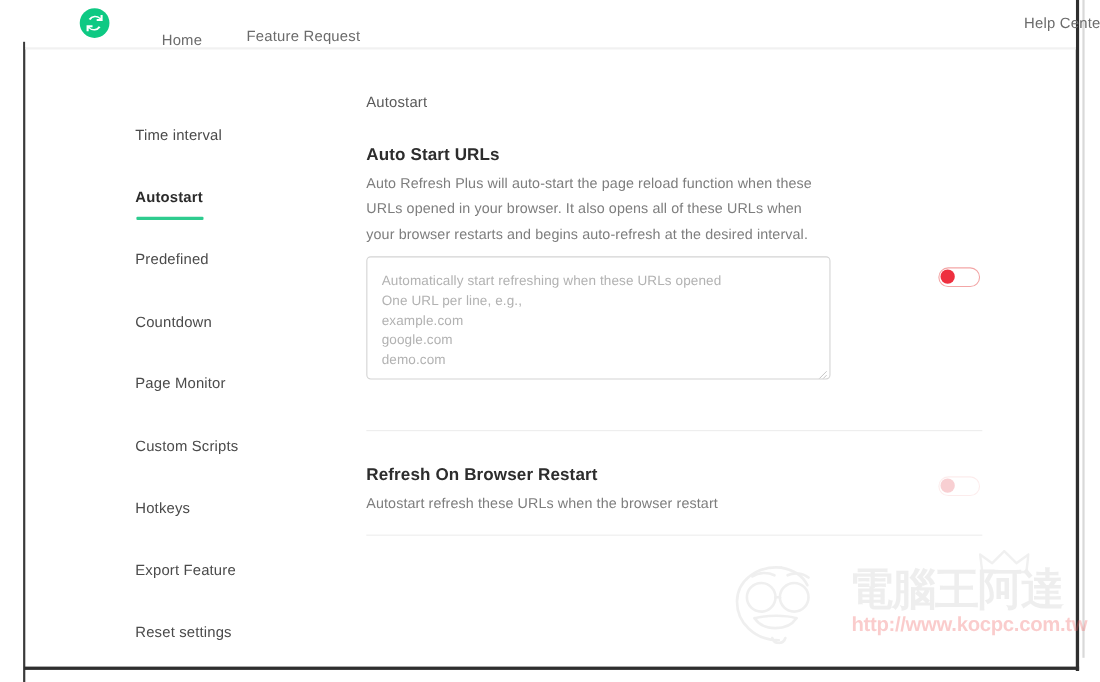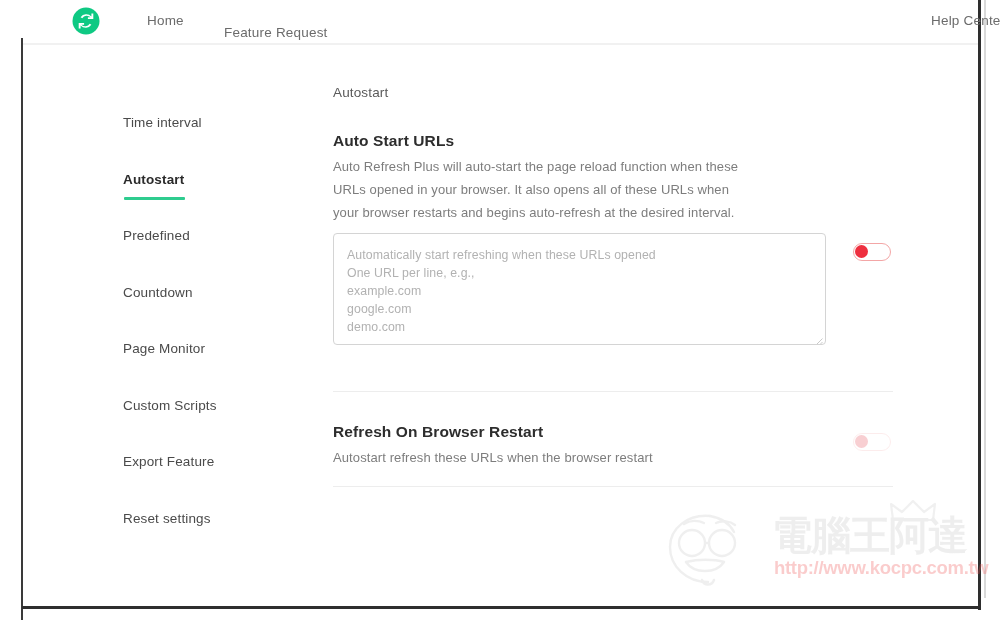--- a/index.html
+++ b/index.html
@@ -60,21 +60,21 @@
   }
   .nav-link {
     position: absolute;
     top: 13px;
     font-size: 13.5px;
     color: #6b6b6b;
     letter-spacing: 0.2px;
     white-space: nowrap;
     cursor: pointer;
   }
-  .nav-home { left: 124px; }
+  .nav-home { left: 124px; margin-top: 16px; }
   .nav-feature { left: 201px; margin-top: 12px; }
   .nav-help { left: 908px; }
 
   
   .sidebar {
     position: absolute;
     left: 123px; top: 85px;
     width: 190px;
     margin-top: 30px;
   }
@@ -124,21 +124,21 @@
     color: #7d7d7d;
     line-height: 1.75;
     letter-spacing: 0.1px;
     margin: 0;
     max-width: 420px;
   }
 
   .url-box {
     position: absolute;
     left: 0px; top: 148px;
-    width: 493px; height: 112px;
+    width: 422px; height: 112px;
     border: 1px solid #d4d4d4;
     border-radius: 4px;
     box-sizing: border-box;
     background: #ffffff;
     padding: 12px 13px;
     overflow: hidden;
     cursor: text;
   }
   .url-box .ph-line {
     font-size: 12.3px;
@@ -269,20 +269,23 @@
       <span>Predefined</span>
     </div>
     <div class="side-item">
       <span>Countdown</span>
     </div>
     <div class="side-item">
       <span>Page Monitor</span>
     </div>
     <div class="side-item">
       <span>Custom Scripts</span>
+    </div>
+    <div class="side-item">
+      <span>Hotkeys</span>
     </div>
     <div class="side-item">
       <span>Export Feature</span>
     </div>
     <div class="side-item">
       <span>Reset settings</span>
     </div>
   </div>
 
   <div class="main">

